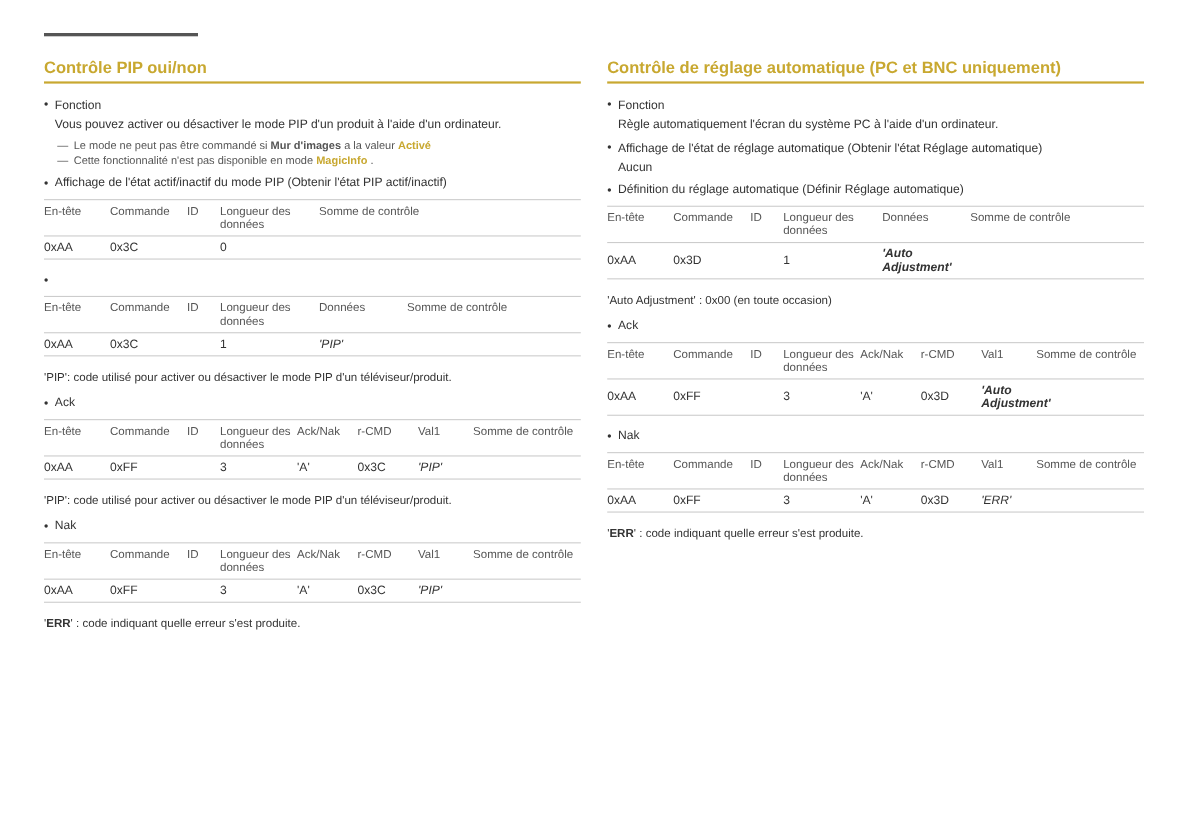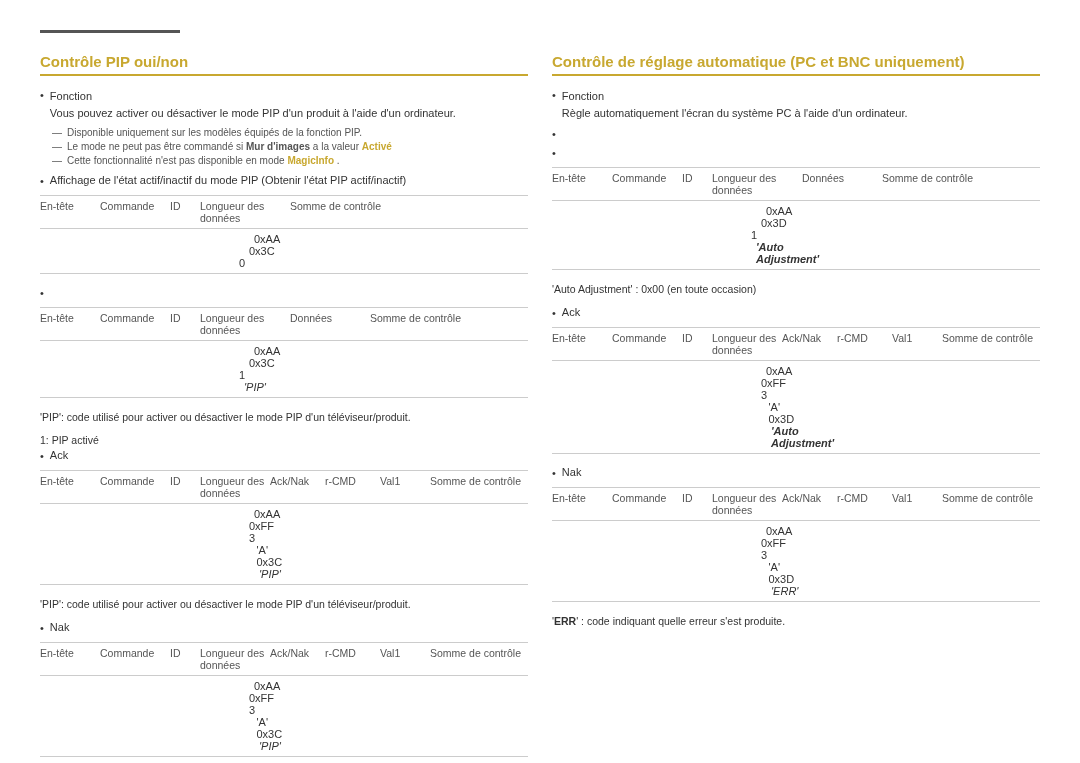--- a/index.html
+++ b/index.html
@@ -63,21 +63,20 @@
       padding: 4px 0;
       font-size: 10.5px;
       color: #555;
     }
     .table-data-row {
       display: flex;
       border-bottom: 1px solid #ccc;
       padding: 4px 0;
       font-size: 11px;
       align-items: center;
-      flex-direction: column;
     }
     .col-entete { width: 60px; flex-shrink: 0; }
     .col-commande { width: 70px; flex-shrink: 0; }
     .col-id { width: 30px; flex-shrink: 0; }
     .col-longueur { width: 90px; flex-shrink: 0; }
     .col-longueur-sm { width: 70px; flex-shrink: 0; }
     .col-donnees { width: 80px; flex-shrink: 0; }
     .col-acknak { width: 55px; flex-shrink: 0; }
     .col-rcmd { width: 55px; flex-shrink: 0; }
     .col-val1 { width: 50px; flex-shrink: 0; }
@@ -113,23 +112,20 @@
 
     <div class="bullet-item">
       <span class="bullet-dot">•</span>
       <div class="bullet-text">
         <span>Fonction</span><br>
         <span>Vous pouvez activer ou désactiver le mode PIP d'un produit à l'aide d'un ordinateur.</span>
       </div>
     </div>
 
     <div class="sub-note">
-      <span>Disponible uniquement sur les modèles équipés de la fonction PIP.</span>
-    </div>
-    <div class="sub-note">
       <span>
         <span>Le mode ne peut pas être commandé si</span>
         <strong>Mur d'images</strong>
         <span>a la valeur</span>
         <strong style="color:#c8a830;">Activé</strong>
       </span>
     </div>
     <div class="sub-note">
       <span>
         <span>Cette fonctionnalité n'est pas disponible en mode</span>
@@ -179,21 +175,20 @@
           <span class="col-commande">0x3C</span>
           <span class="col-id"></span>
           <span class="col-longueur">1</span>
           <span class="col-donnees code-value">'PIP'</span>
           <span class="col-somme"></span>
         </div>
       </div>
     </div>
 
     <div class="section-note">'PIP': code utilisé pour activer ou désactiver le mode PIP d'un téléviseur/produit.</div>
-    <div class="numbered-note">1: PIP activé</div>
 
     <div class="bullet-item">
       <span class="bullet-dot">•</span>
       <span>Ack</span>
     </div>
     <div class="table-section">
       <div class="table-header-row">
         <span class="col-entete">En-tête</span>
         <span class="col-commande">Commande</span>
         <span class="col-id">ID</span>
@@ -255,25 +250,30 @@
     <div class="bullet-item">
       <span class="bullet-dot">•</span>
       <div class="bullet-text">
         <span>Fonction</span><br>
         <span>Règle automatiquement l'écran du système PC à l'aide d'un ordinateur.</span>
       </div>
     </div>
 
     <div class="bullet-item" style="margin-top:6px;">
       <span class="bullet-dot">•</span>
+      <div class="bullet-text">
+        <span>Affichage de l'état de réglage automatique (Obtenir l'état Réglage automatique)</span><br>
+        <span>Aucun</span>
+      </div>
     </div>
 
     <div style="margin-top:6px;">
       <div class="bullet-item">
         <span class="bullet-dot">•</span>
+        <span>Définition du réglage automatique (Définir Réglage automatique)</span>
       </div>
       <div class="table-section">
         <div class="table-header-row">
           <span class="col-entete">En-tête</span>
           <span class="col-commande">Commande</span>
           <span class="col-id">ID</span>
           <span class="col-longueur">Longueur des données</span>
           <span class="col-donnees">Données</span>
           <span class="col-somme">Somme de contrôle</span>
         </div>

